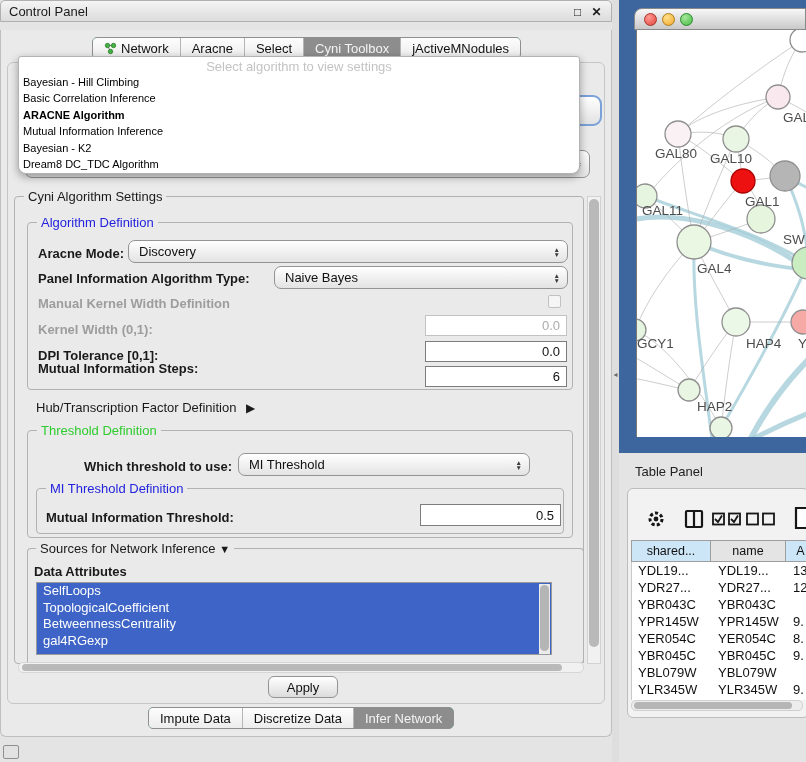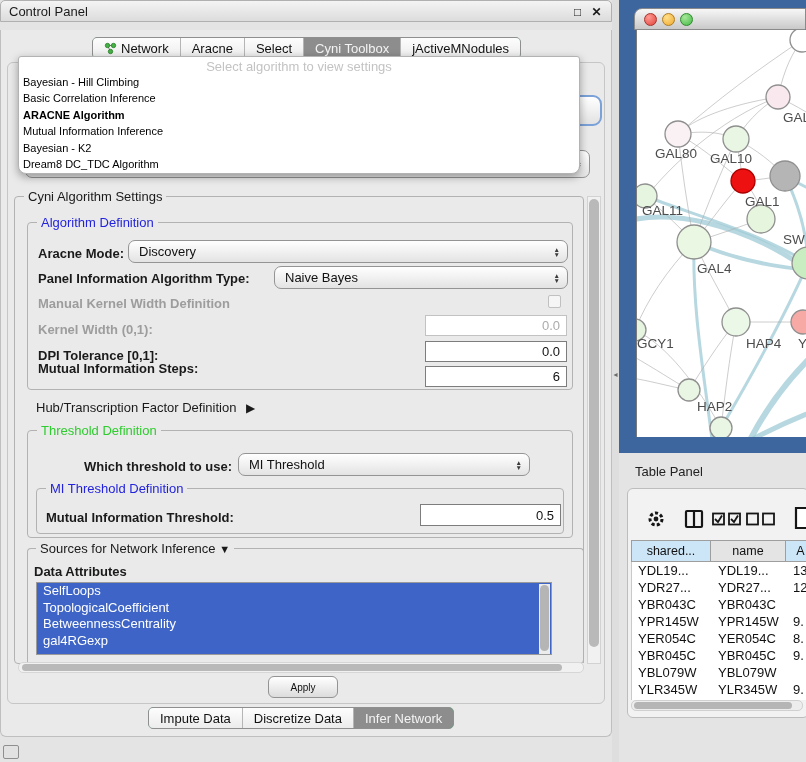--- a/index.html
+++ b/index.html
@@ -58,21 +58,21 @@
   .list-sb{position:absolute;right:1px;top:1px;width:11px;height:71px;background:#ececec;}
   .list-sb-thumb{position:absolute;left:1px;top:1px;width:9px;height:66px;background:#b5b5b5;border-radius:5px;}
 
   .sb-v-track{position:absolute;left:587px;top:196px;width:14px;height:468px;background:#f1f1f1;
     border:1px solid #d2d2d2;}
   .sb-v-thumb{position:absolute;left:1px;top:2px;width:10px;height:448px;background:#b9b9b9;border-radius:6px;}
   .sb-h-track{position:absolute;left:18px;top:662px;width:566px;height:11px;background:#f1f1f1;
     border:1px solid #d6d6d6;border-radius:5px;}
   .sb-h-thumb{position:absolute;left:3px;top:1px;width:540px;height:7px;background:#b9b9b9;border-radius:4px;}
 
-  .btn{position:absolute;display:flex;align-items:center;justify-content:center;font-size:10px;
+  .btn{position:absolute;display:flex;align-items:center;justify-content:center;font-size:13px;
     background:linear-gradient(#ffffff,#dcdcdc);border:1px solid #939393;border-radius:6px;color:#111;}
 
   
   .divider{position:absolute;left:612px;top:0;width:7px;height:762px;background:#dedede;}
   .desktop-blue{position:absolute;left:619px;top:0;width:187px;height:453px;background:#3d669f;}
   .net-titlebar{position:absolute;left:634px;top:8px;width:172px;height:22px;
     background:linear-gradient(#f7f7f7,#c9c9c9);border:1px solid #8a8a8a;border-radius:8px 0 0 0;}
   .traffic{position:absolute;top:4px;width:13px;height:13px;border-radius:50%;}
   .net-canvas{position:absolute;left:636px;top:30px;width:170px;height:407px;background:#ffffff;
     border-left:1px solid #7a7a7a;overflow:hidden;}

